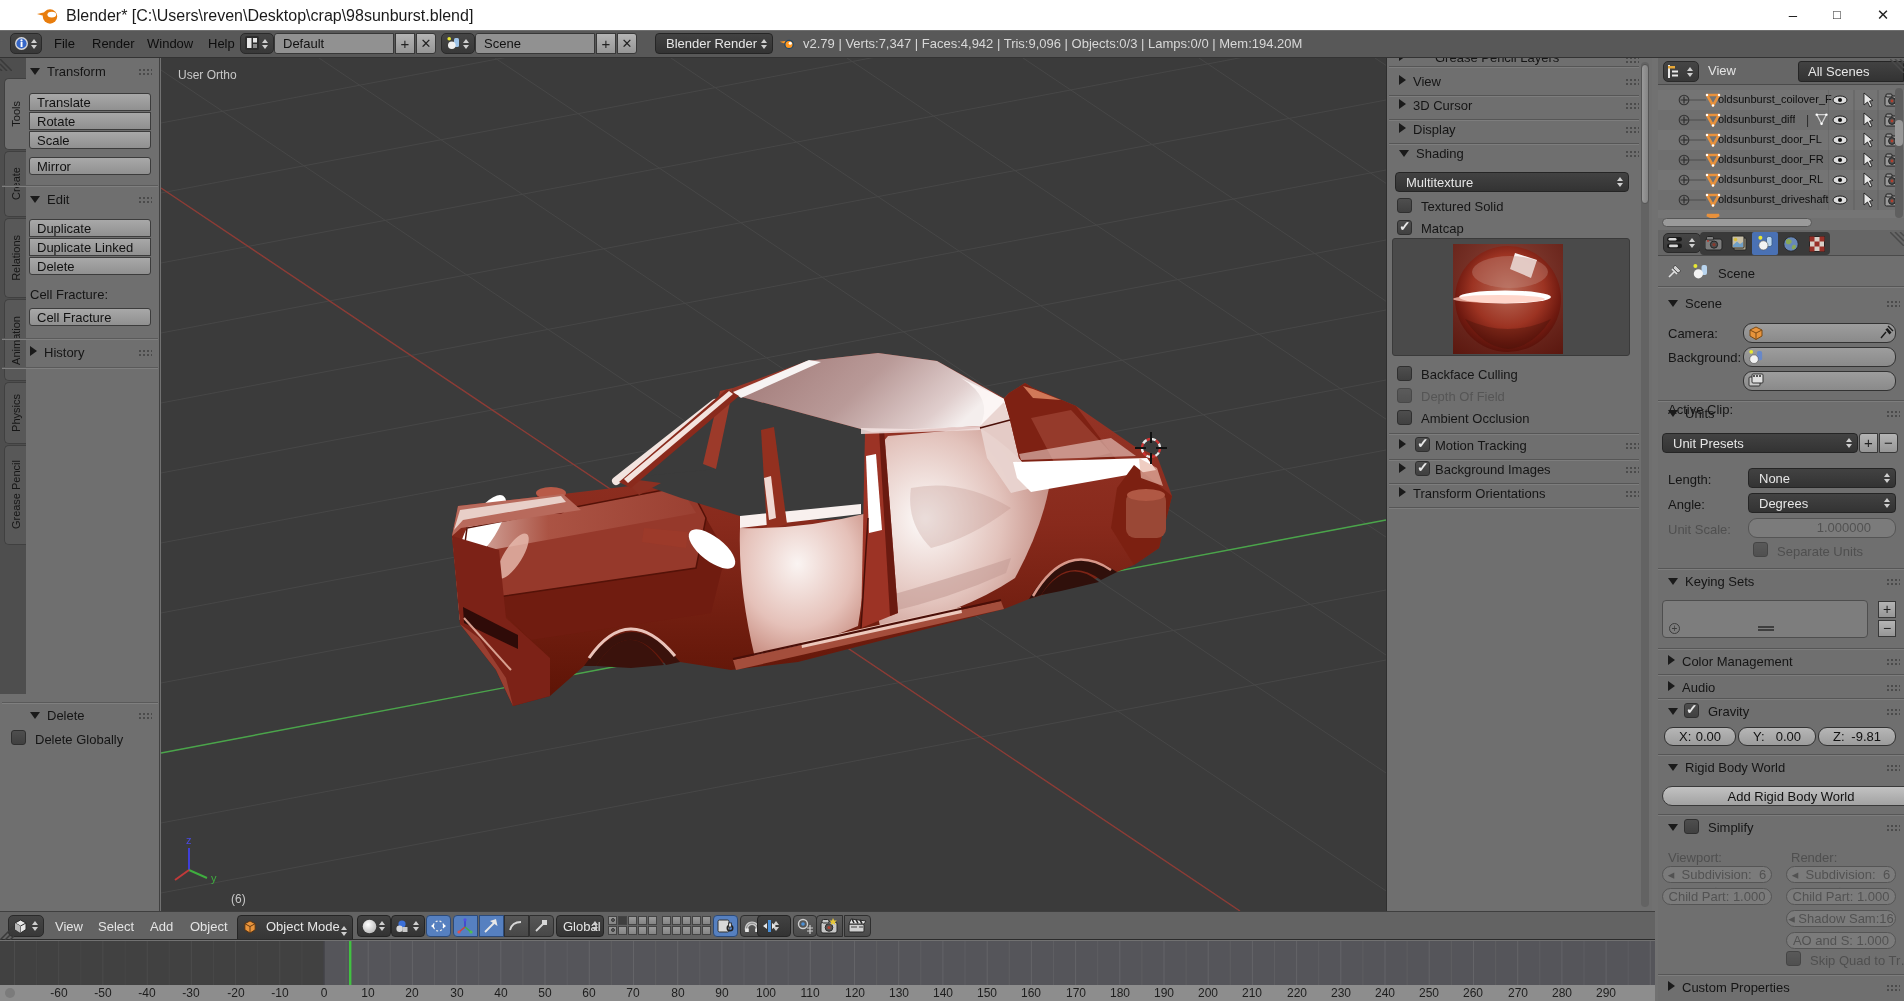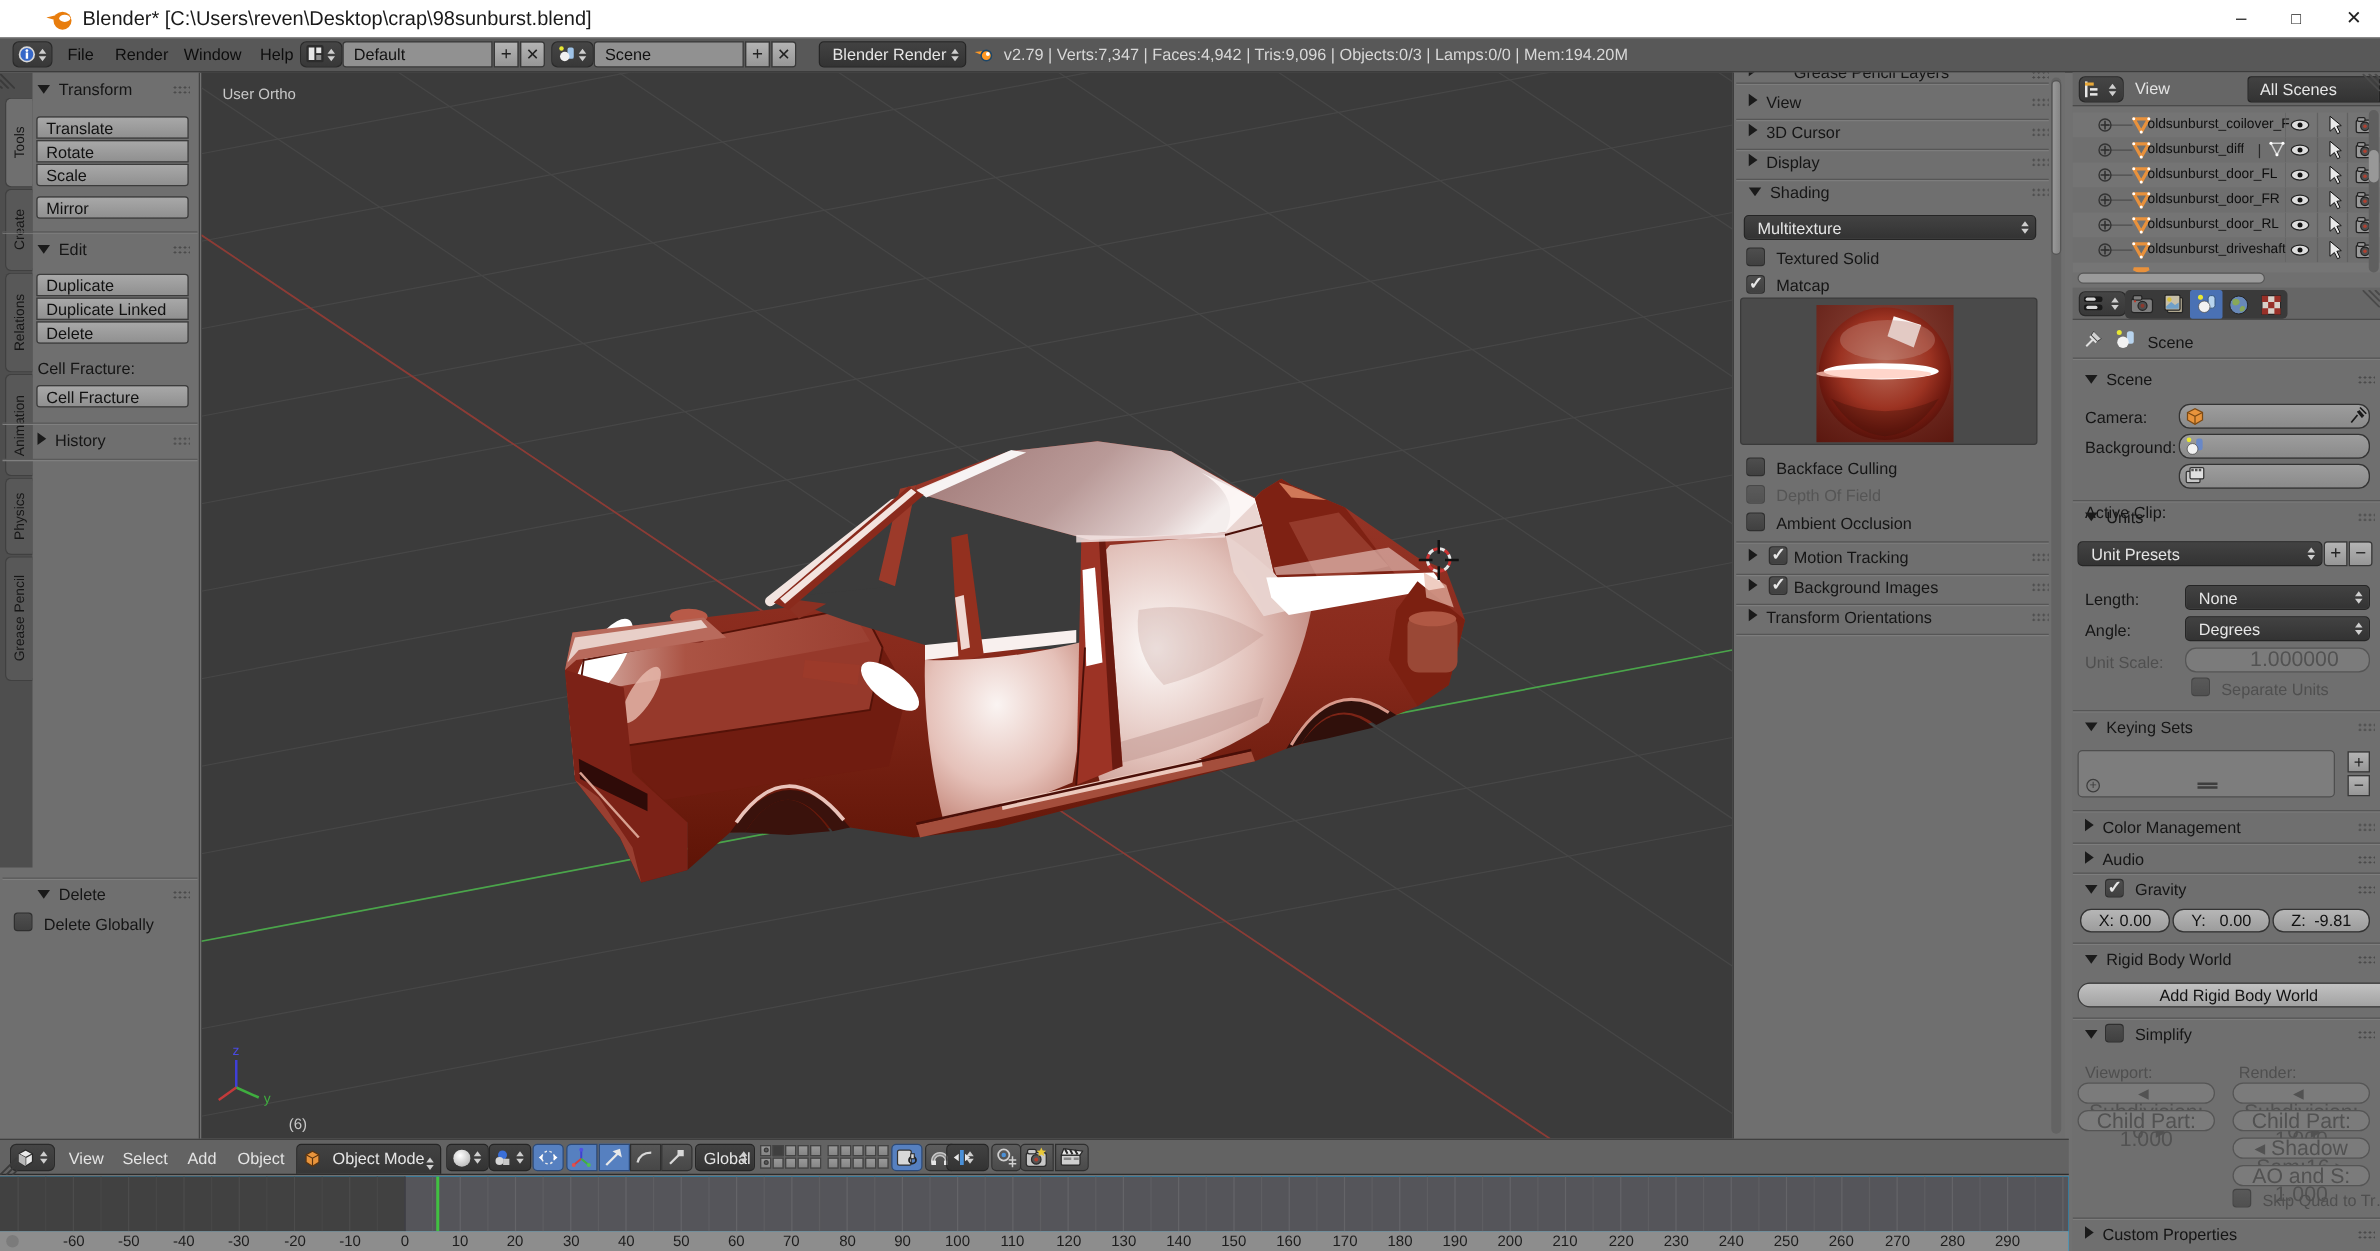--- a/index.html
+++ b/index.html
@@ -46,23 +46,23 @@
 .olrow{position:absolute;left:0;width:246px;height:20px;font-size:12px;color:#111;}
 #props{left:1658px;top:230px;width:246px;height:771px;background:#6f6f6f;overflow:hidden;}
 #props .hd{position:absolute;left:0;top:0;width:246px;height:26px;background:#666;border-bottom:1px solid #4a4a4a;}
 .prophead{position:absolute;left:10px;font-size:13px;color:#151515;white-space:nowrap;}
 .field{position:absolute;background:linear-gradient(#9d9d9d,#8a8a8a);border:1px solid #333;border-radius:9px;}
 .flab{position:absolute;font-size:13px;color:#151515;white-space:nowrap;}
 .flabg{position:absolute;font-size:13px;color:#4f4f4f;white-space:nowrap;}
 .pill{position:absolute;background:linear-gradient(#b6b6b6,#9c9c9c);border:1px solid #333;border-radius:9px;
  font-size:13px;color:#111;text-align:center;}
 .pilld{position:absolute;background:#7b7b7b;border:1px solid #555;border-radius:9px;
- font-size:17px;color:#525252;text-align:center;}
+ font-size:13px;color:#525252;text-align:center;}
 #vphead{left:0;top:911px;width:1655px;height:29px;background:#636363;border-top:1px solid #3f3f3f;border-bottom:1px solid #2c2c2c;overflow:hidden;}
-#timeline{left:0;top:941px;width:1655px;height:60px;background:#0ea5e9;overflow:hidden;}
+#timeline{left:0;top:941px;width:1655px;height:60px;background:#4d7c0f;overflow:hidden;}
 #proproot{position:absolute;left:0;top:0;width:246px;height:771px;overflow:hidden;font-size:13px;}
 </style></head>
 <body>
 <div class="abs" id="titlebar">
 <svg class="abs" style="left:37px;top:6px" width="22" height="19" viewBox="0 0 22 19">
       <path d="M0,8 L12,5.2 L7,10 Z" fill="#e87d0d"></path>
       <circle cx="13" cy="10.5" r="7.2" fill="#e87d0d"></circle>
       <ellipse cx="14.8" cy="8.6" rx="4.4" ry="2.9" fill="#fff"></ellipse>
     </svg>
 <div class="ttl">Blender* [C:\Users\reven\Desktop\crap\98sunburst.blend]</div>

